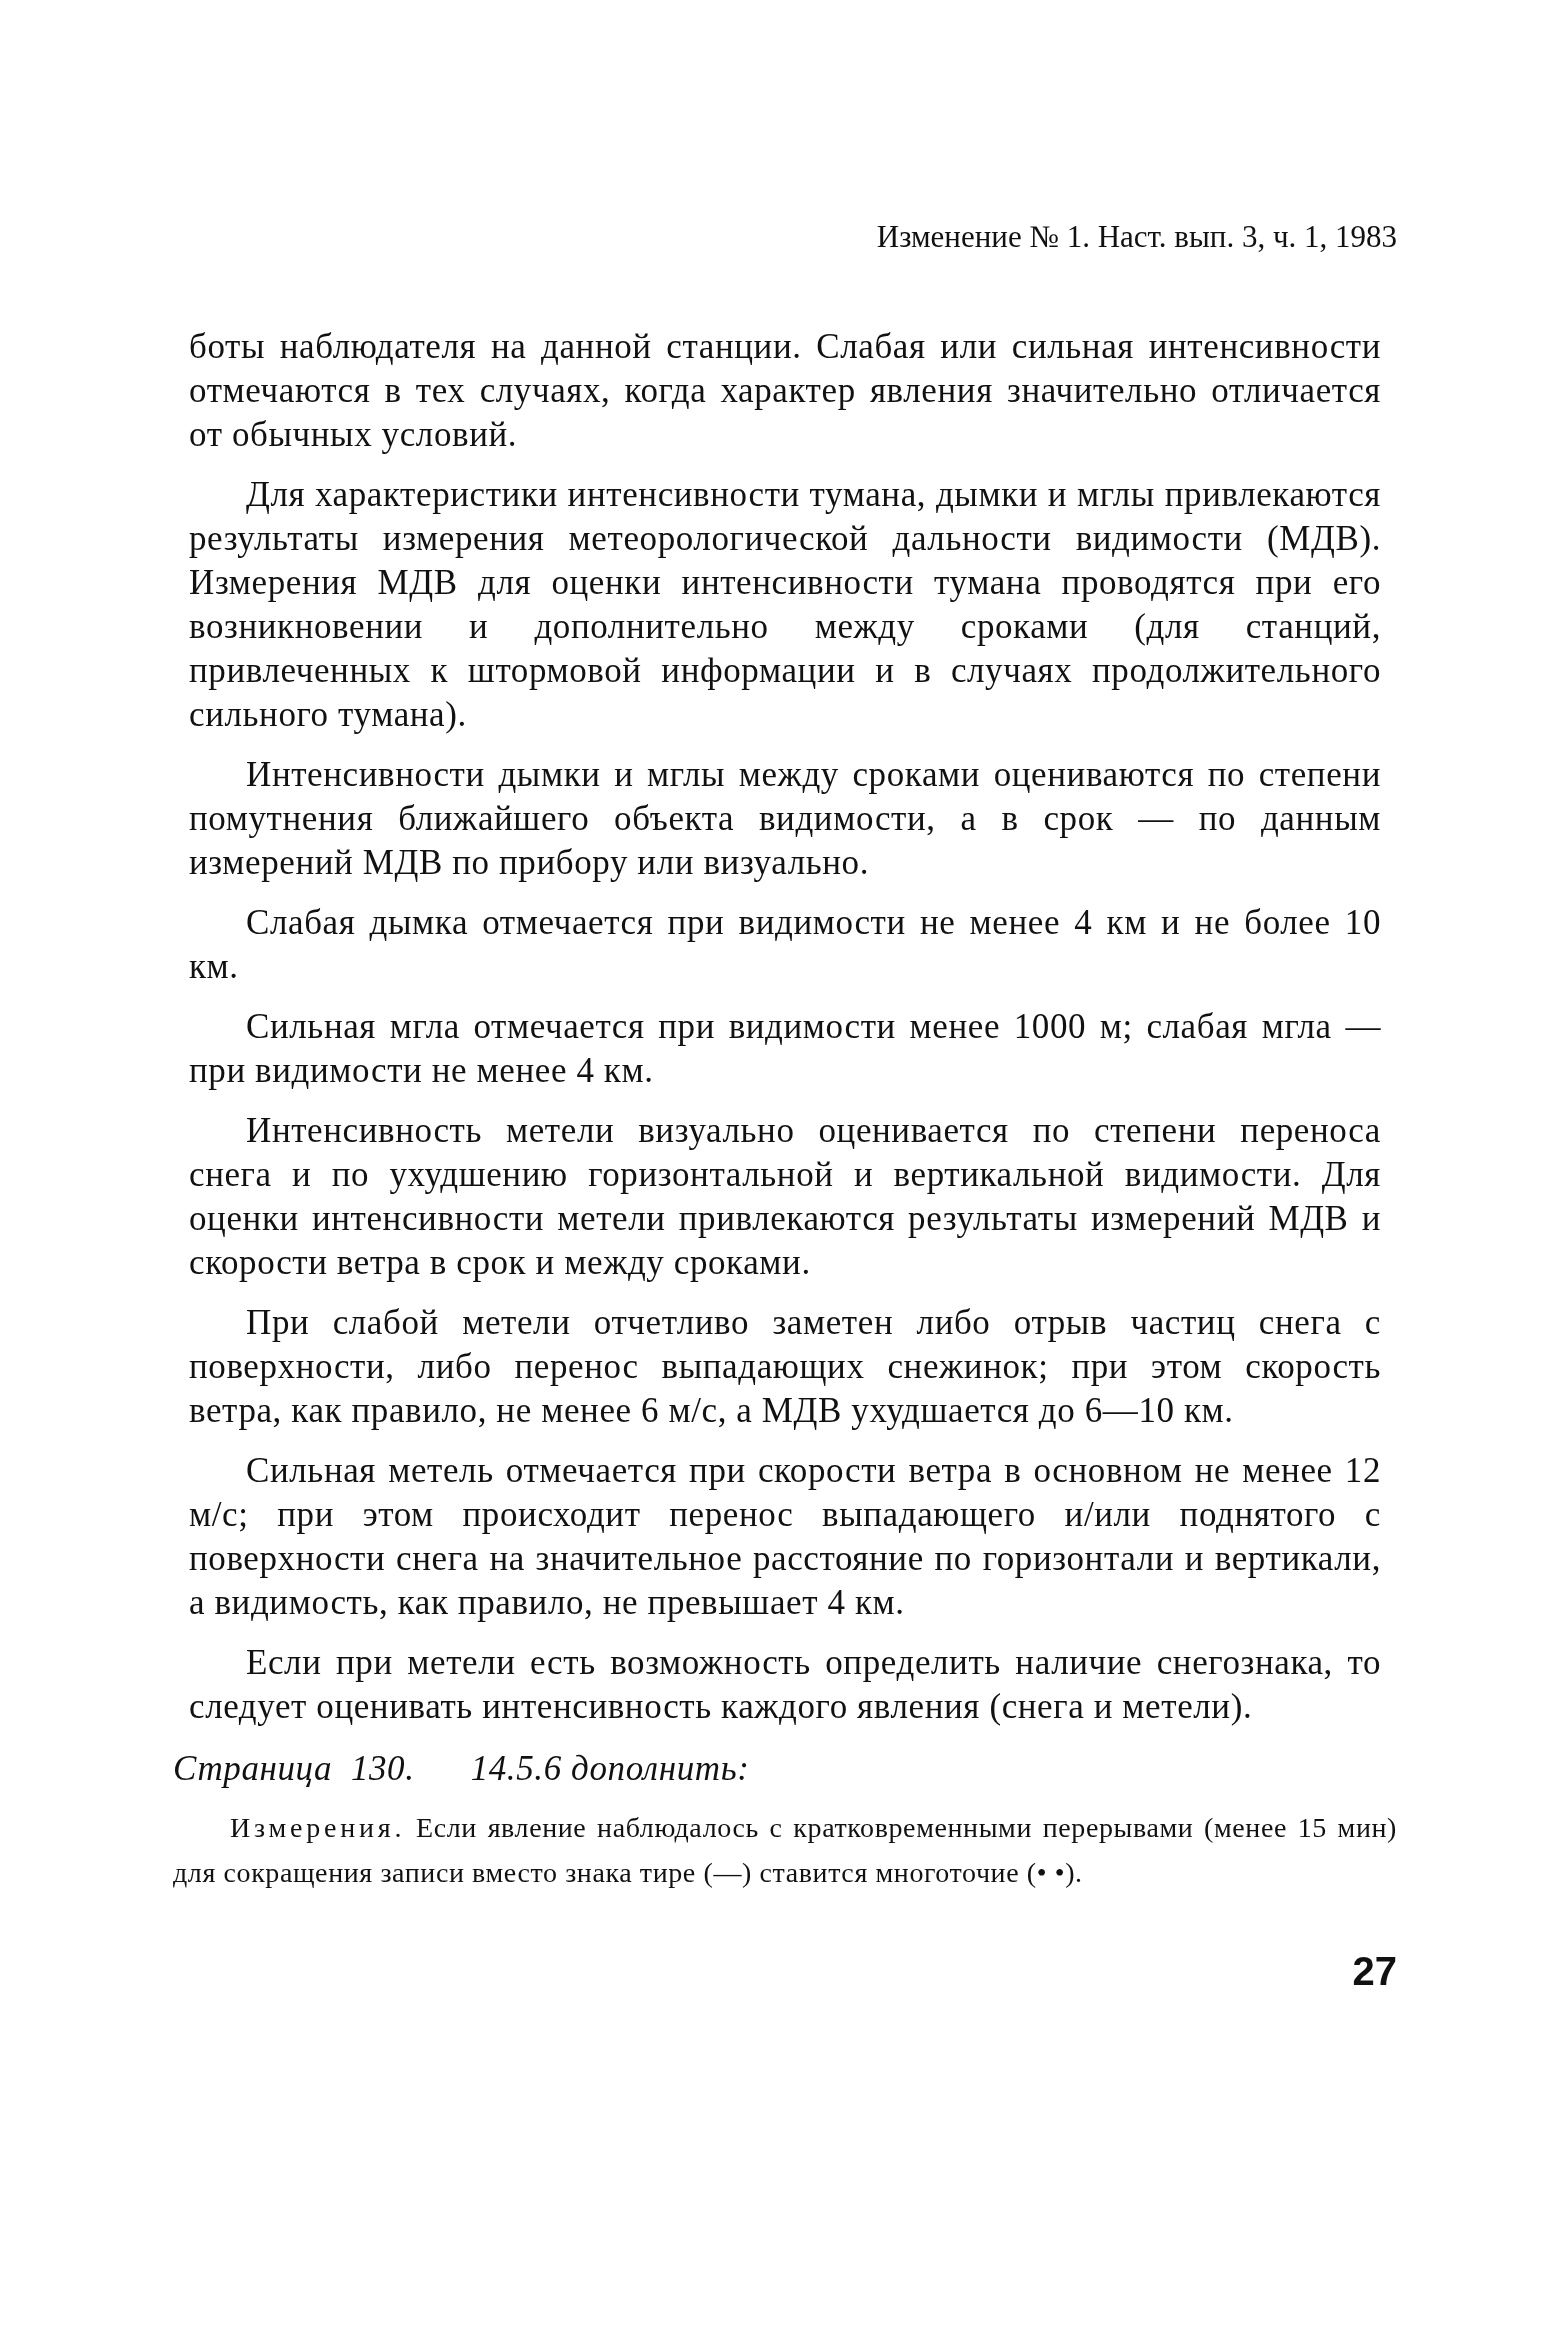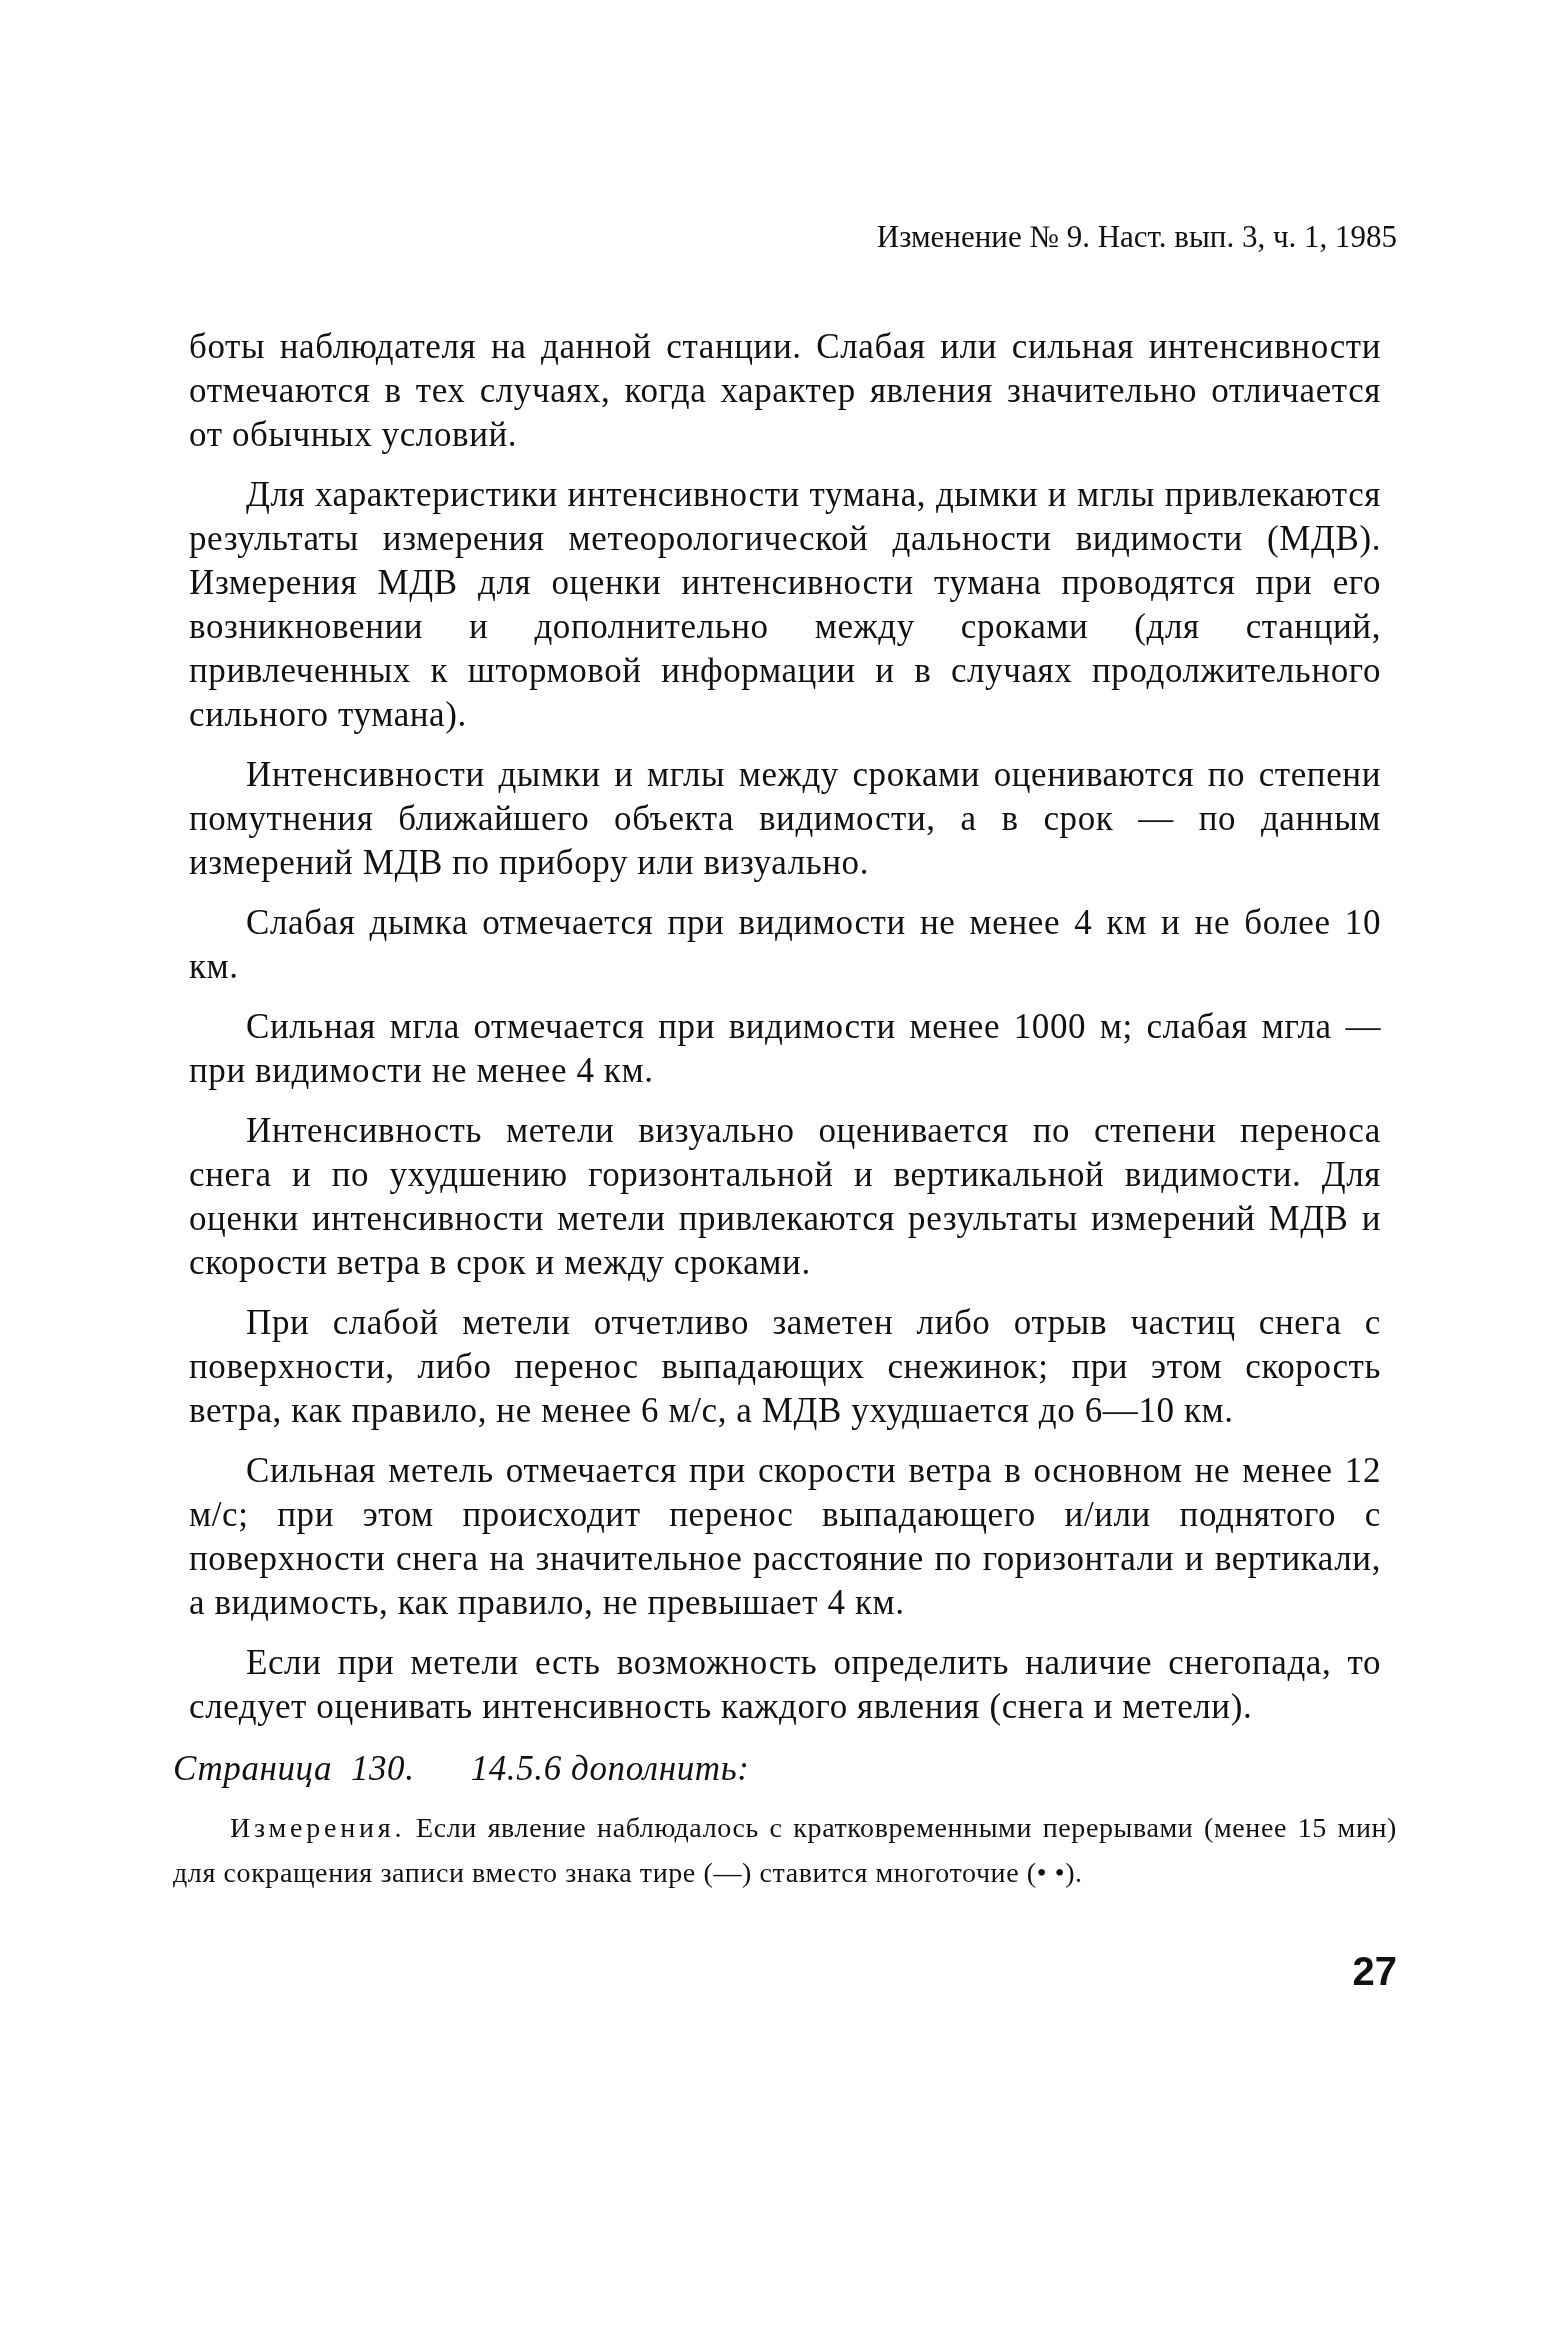--- a/index.html
+++ b/index.html
@@ -65,33 +65,33 @@
       font-family: "Liberation Sans", "DejaVu Sans", sans-serif;
       font-weight: bold;
       font-size: 40px;
       line-height: 47px;
     }
   </style>
 </head>
 <body>
 
 <div class="header">
-  <span>Изменение № 9. Наст. вып. 3, ч. 1, 1985</span>
+  <span>Изменение № 1. Наст. вып. 3, ч. 1, 1983</span>
 </div>
 
 <div class="body-text">
   <p class="para no-indent">боты наблюдателя на данной станции. Слабая или сильная интен­сивности отмечаются в тех случаях, когда характер явления зна­чительно отличается от обычных условий.</p>
   <p class="para">Для характеристики интенсивности тумана, дымки и мглы привлекаются результаты измерения метеорологической даль­ности видимости (МДВ). Измерения МДВ для оценки интенсив­ности тумана проводятся при его возникновении и дополни­тельно между сроками (для станций, привлеченных к штормовой информации и в случаях продолжительного сильного тумана).</p>
   <p class="para">Интенсивности дымки и мглы между сроками оцениваются по степени помутнения ближайшего объекта видимости, а в срок — по данным измерений МДВ по прибору или визуально.</p>
   <p class="para">Слабая дымка отмечается при видимости не менее 4 км и не более 10 км.</p>
   <p class="para">Сильная мгла отмечается при видимости менее 1000 м; слабая мгла — при видимости не менее 4 км.</p>
   <p class="para">Интенсивность метели визуально оценивается по степени пере­носа снега и по ухудшению горизонтальной и вертикальной види­мости. Для оценки интенсивности метели привлекаются резуль­таты измерений МДВ и скорости ветра в срок и между сроками.</p>
   <p class="para">При слабой метели отчетливо заметен либо отрыв частиц снега с поверхности, либо перенос выпадающих снежинок; при этом скорость ветра, как правило, не менее 6 м/с, а МДВ ухудшается до 6—10 км.</p>
   <p class="para">Сильная метель отмечается при скорости ветра в основном не менее 12 м/с; при этом происходит перенос выпадающего и/или поднятого с поверхности снега на значительное расстояние по го­ризонтали и вертикали, а видимость, как правило, не превышает 4 км.</p>
-  <p class="para">Если при метели есть возможность определить наличие снего­пада, то следует оценивать интенсивность каждого явления (снега и метели).</p>
+  <p class="para">Если при метели есть возможность определить наличие снего­знака, то следует оценивать интенсивность каждого явления (снега и метели).</p>
 
   <p class="section-ref"><span>Страница  130.</span>      <span>14.5.6 дополнить:</span></p>
 
   <p class="note"><span class="note-label">Измерения.</span><span> Если явление наблюдалось с кратковременными перерывами (менее 15 мин) для сокращения записи вместо знака тире (—) ставится многоточие (• •).</span></p>
 </div>
 
 <div class="page-number">27</div>
 
 
 </body></html>

